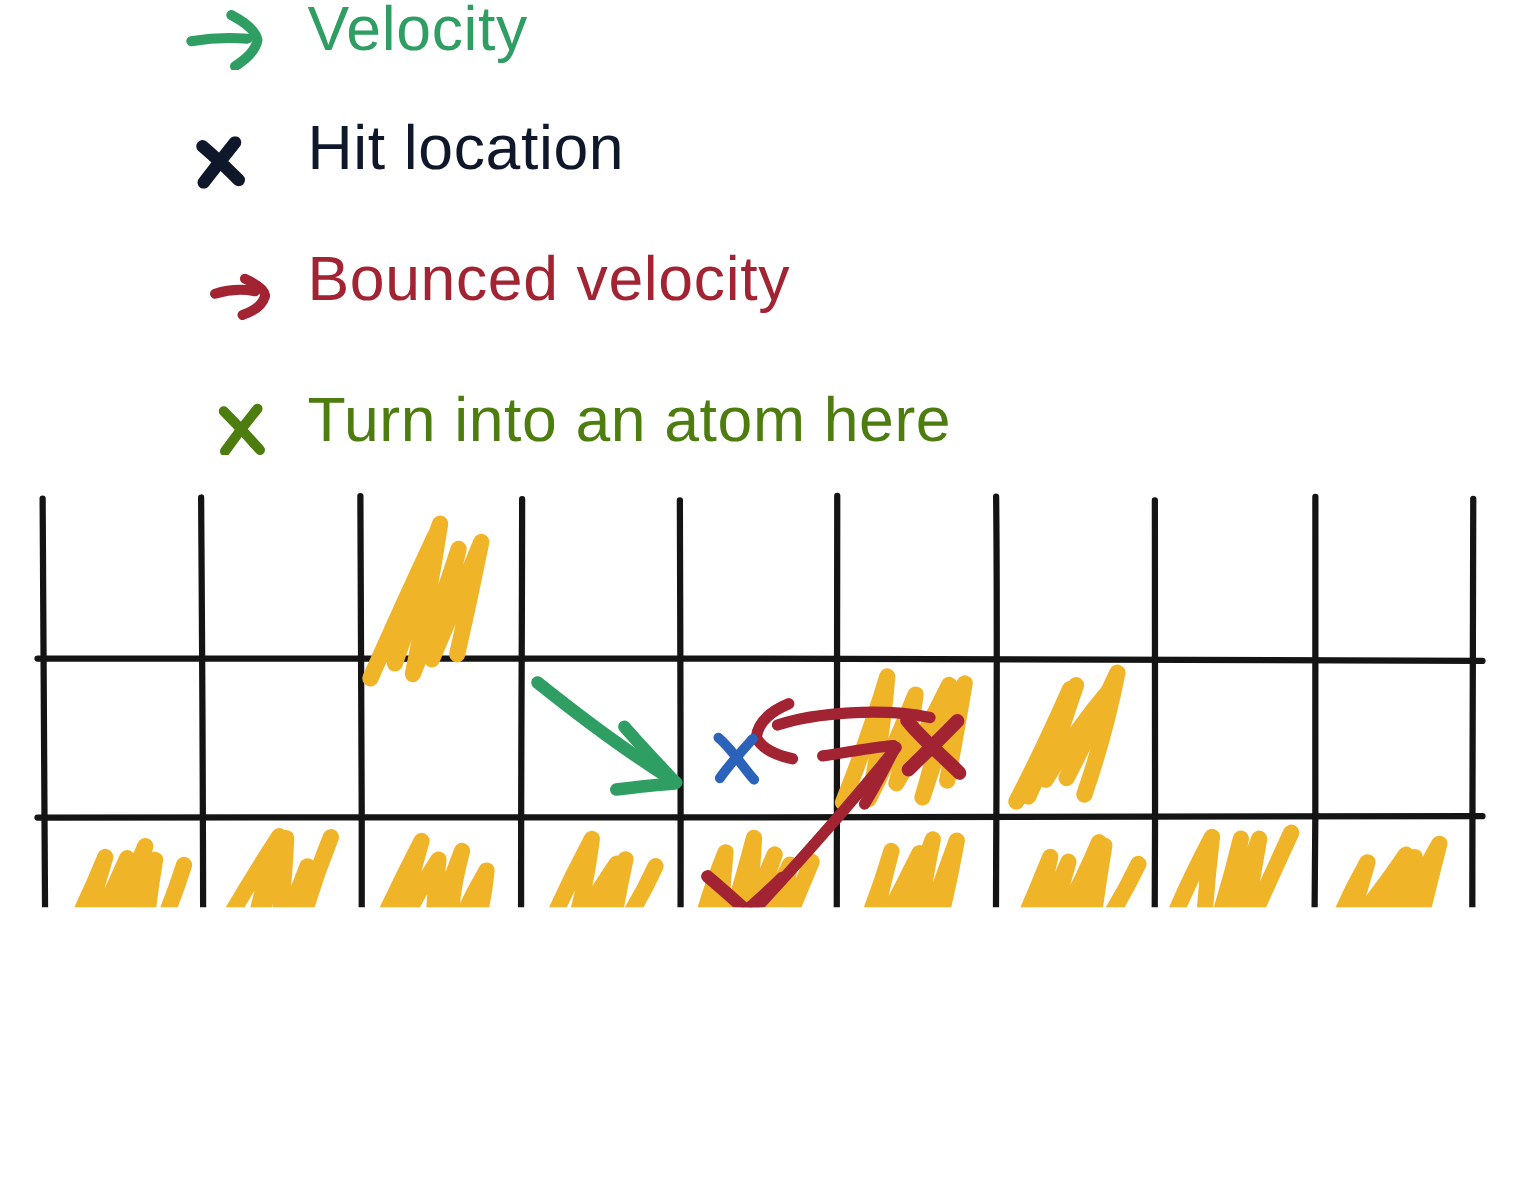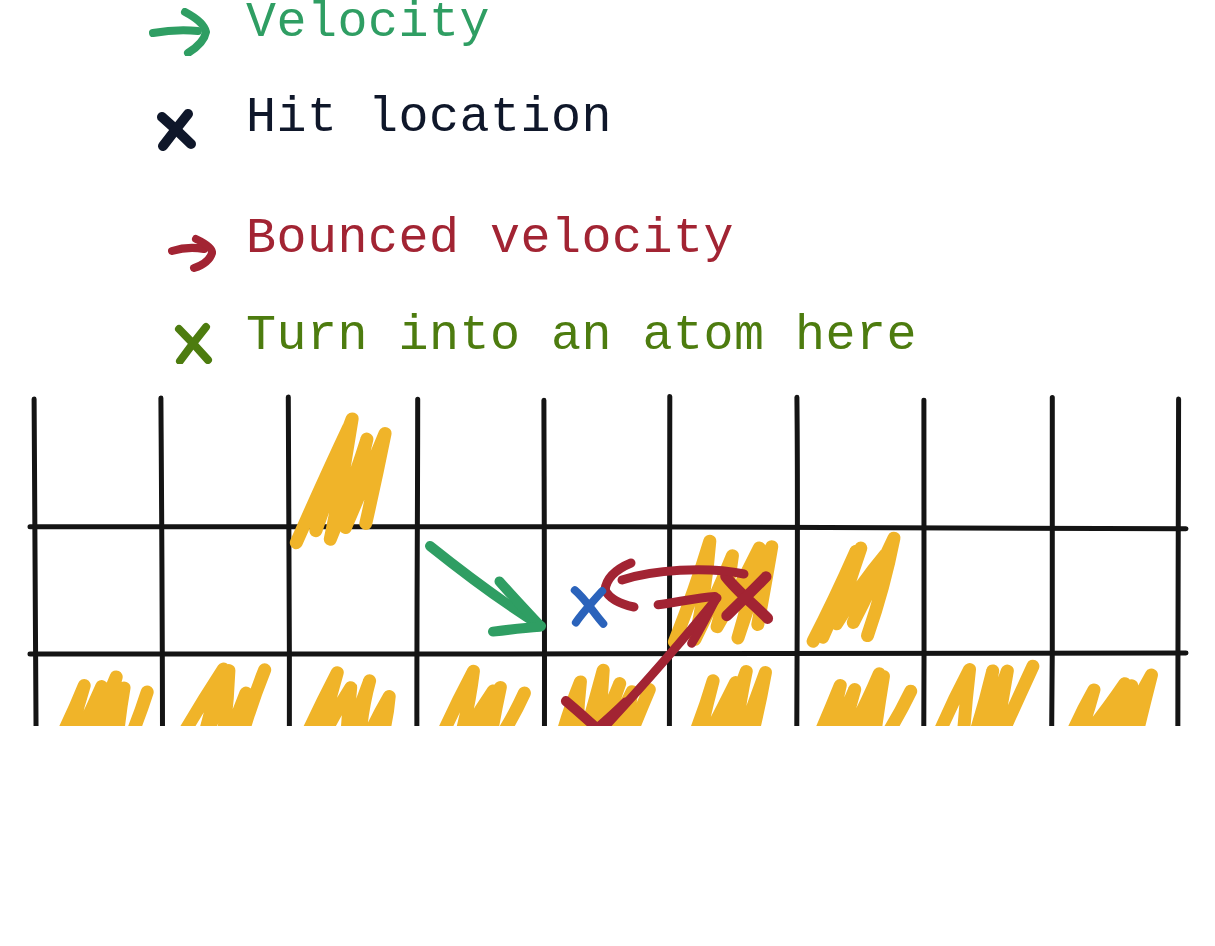--- a/index.html
+++ b/index.html
@@ -1,17 +1,17 @@
 <!DOCTYPE html>
 <html><head>
 <meta charset="utf-8">
 <style>
   html,body{margin:0;padding:0;background:#ffffff;}
   .stage{position:relative;width:1215px;height:726px;background:#ffffff;overflow:hidden;
-         font-family:Liberation Mono, monospace;}
+         font-family:Liberation Sans, sans-serif;}
   .legend{position:absolute;left:0;top:0;width:1215px;height:396px;}
   .legend-row{position:absolute;left:0;width:100%;height:72px;}
   .legend-icon{position:absolute;display:block;}
   .legend-icon path{fill:none;stroke:currentColor;stroke-linecap:round;stroke-linejoin:round;}
   .legend-label{position:absolute;left:246px;top:0;font-size:50px;line-height:1;
                 letter-spacing:0.5px;white-space:nowrap;}
   #diagram-svg{position:absolute;left:0;top:0;}
 </style>
 </head>
 <body>
@@ -82,21 +82,21 @@
     </div>
 
     <div class="legend-row" style="top: 93px; color: #0f172a; padding-left: 10px;">
       <svg class="legend-icon" style="left:156px;top:16px" width="42" height="42" viewBox="0 0 42 42">
         <path d="M6 8 Q20 20 35 35" stroke-width="10"></path>
         <path d="M32 5 Q20 20 7 37" stroke-width="10"></path>
       </svg>
       <span class="legend-label">Hit location</span>
     </div>
 
-    <div class="legend-row" style="top: 214px; color: rgb(162, 36, 51);">
+    <div class="legend-row" style="top: 198px; color: rgb(162, 36, 51);">
       <svg class="legend-icon" style="left:168px;top:20px" width="48" height="40" viewBox="0 0 48 40">
         <path d="M4 17 Q20 12 36 15" stroke-width="8"></path>
         <path d="M28 5 Q45 13 44 19 Q41 29 26 34" stroke-width="8"></path>
       </svg>
       <span class="legend-label">Bounced velocity</span>
     </div>
 
     <div class="legend-row" style="top: 311px; color: #4d7c0f;">
       <svg class="legend-icon" style="left:174px;top:11px" width="40" height="42" viewBox="0 0 40 42">
         <path d="M5 7 Q20 22 34 38" stroke-width="8"></path>

